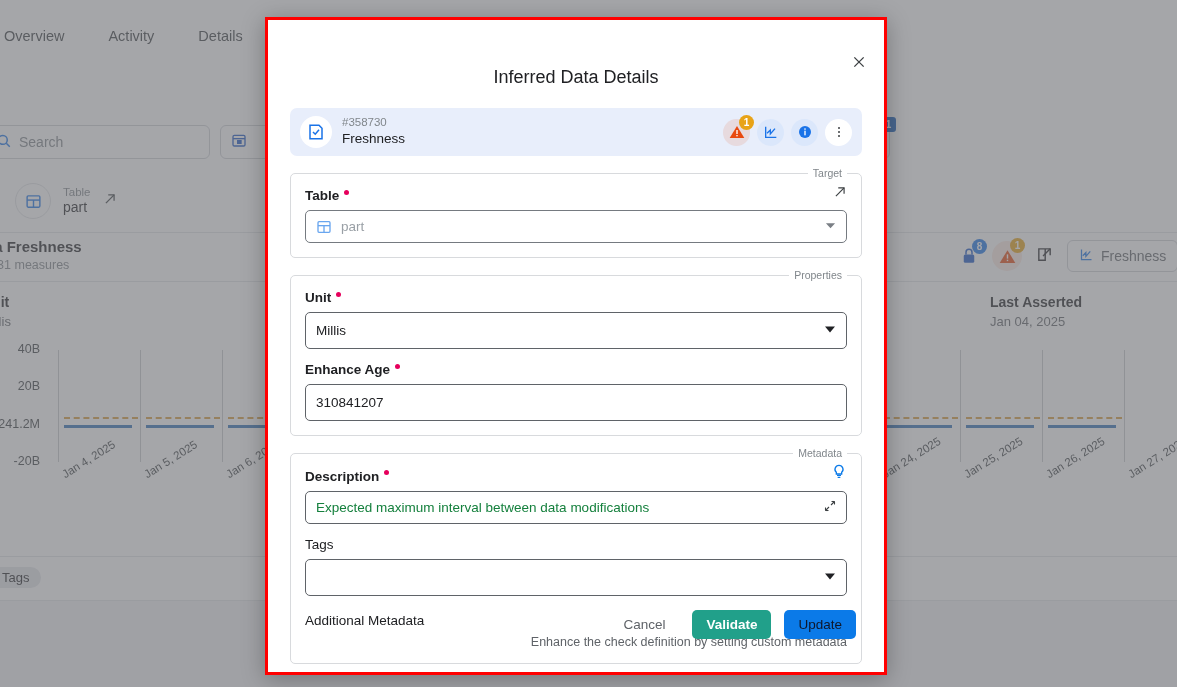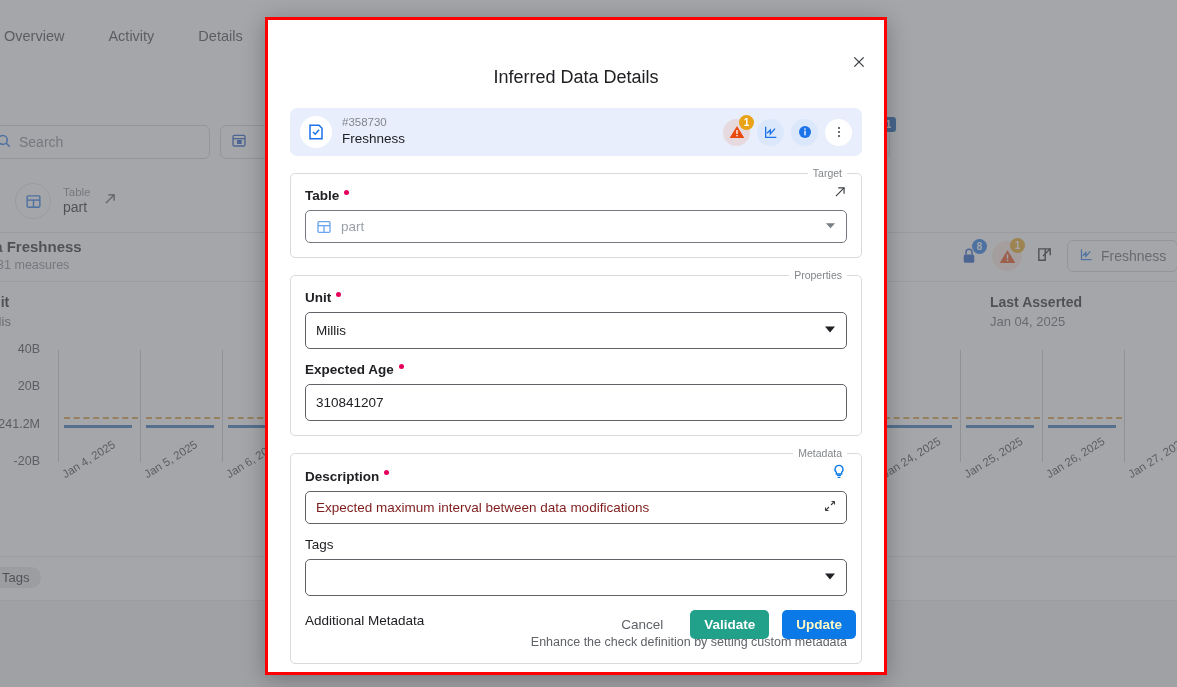--- a/index.html
+++ b/index.html
@@ -84,33 +84,33 @@
   fieldset.sec{border:1px solid #d8dadd;border-radius:5px;margin:11px 0 0 0;padding:5px 14px 14px 14px;text-align:right;}
   fieldset.sec legend{font-size:10.5px;color:#80868b;padding:0 5px;}
 
   .flabel{font-size:13.5px;font-weight:bold;color:#202124;display:flex;align-items:center;gap:5px;margin-top:4px;}
   .req{width:5px;height:5px;border-radius:50%;background:#e6005c;display:inline-block;margin-bottom:7px;}
   .frow{display:flex;align-items:center;justify-content:space-between;}
 
   .finput{margin-top:7px;height:33px;border:1px solid #757a80;border-radius:5px;display:flex;align-items:center;padding:0 10px;box-sizing:border-box;background:#fff;font-size:13.5px;color:#202124;}
   .finput.ph{color:#9aa0a6;}
   .finput .caret{margin-left:auto;}
-  .ftext{margin-top:7px;height:33px;border:1px solid #5f6368;border-radius:5px;display:flex;align-items:center;padding:12px 10px;box-sizing:border-box;background:#fff;font-size:13.5px;color:#7f1d1d;}
+  .ftext{margin-top:7px;height:33px;border:1px solid #5f6368;border-radius:5px;display:flex;align-items:center;padding:12px 10px;box-sizing:border-box;background:#fff;font-size:13.5px;color:#15803d;}
   .fbig{margin-top:7px;height:37px;border:1px solid #5f6368;border-radius:5px;display:flex;align-items:center;padding:0 10px;box-sizing:border-box;background:#fff;font-size:13.5px;color:#202124;}
 
   .addmeta{display:flex;align-items:center;justify-content:space-between;margin-top:15px;}
   .addmeta .t{font-size:13.5px;color:#202124;}
   .addmeta .p{font-size:19px;color:#3c4043;line-height:1;}
   .addsub{font-size:12.5px;color:#5f6368;margin-top:5px;}
 
   .mfooter{position:absolute;left:0;right:0;bottom:33px;display:flex;align-items:center;justify-content:flex-end;gap:13px;padding:0 28px;}
   .btn{height:29px;border-radius:5px;font-size:13.5px;display:flex;align-items:center;justify-content:center;padding:0 14px;box-sizing:border-box;}
   .btn.ghost{color:#5f6368;}
   .btn.green{background:#21a08a;color:#fff;font-weight:bold;}
-  .btn.blue{background:#0b7ae8;color:#fef9c3;font-weight:bold;}
+  .btn.blue{background:#0b7ae8;color:#0f172a;font-weight:normal;}
 </style>
 </head>
 <body>
 
 <div id="bg">
 
   <div class="bg-nav">
     <div style="width:-18px"></div>
     <div class="bg-tab" style="margin-left:-18px">Overview</div>
     <div class="bg-tab">Activity</div>
@@ -397,21 +397,21 @@
       </div>
       <div class="fbig">
         <span>Millis</span>
         <span style="margin-left:auto">
           <svg width="12" height="12" viewBox="0 0 12 12">
               <polygon points="1,3.5 11,3.5 6,9.5" fill="#202124"></polygon>
             </svg>
         </span>
       </div>
       <div class="flabel" style="margin-top:13px">
-        <span>Expected Age</span>
+        <span>Enhance Age</span>
         <span class="req"></span>
       </div>
       <div class="fbig">
         <span>310841207</span>
       </div>
     </fieldset>
 
     <fieldset class="sec">
       <legend>Metadata</legend>
       <div class="frow">

